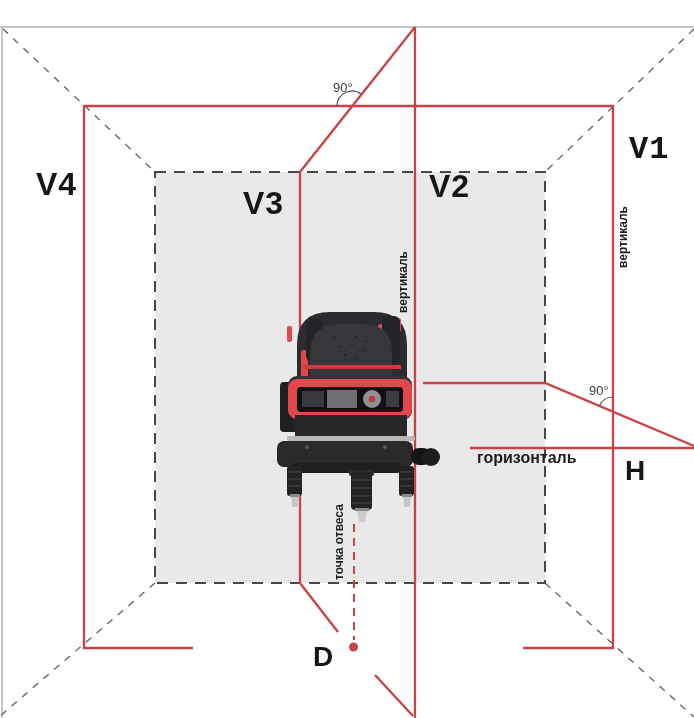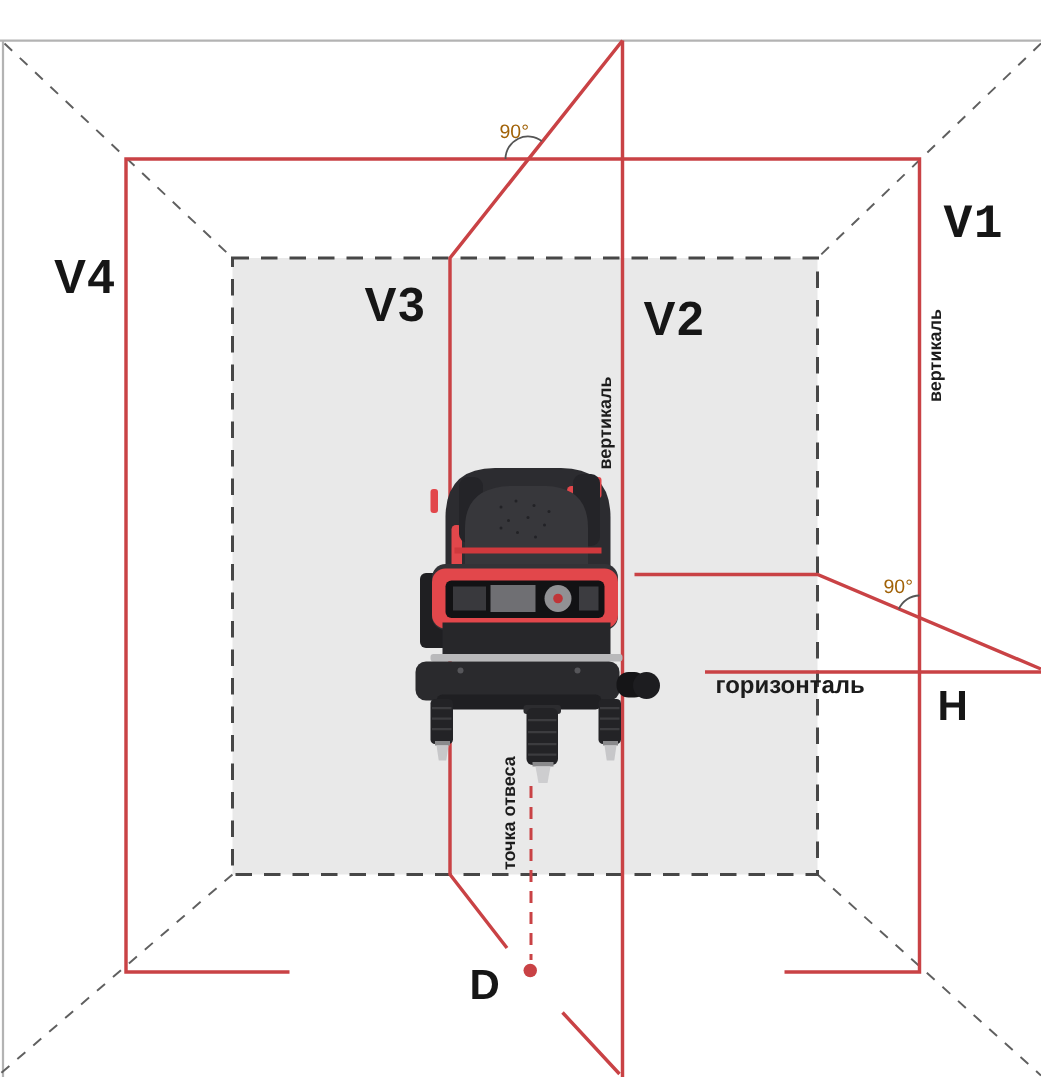--- a/index.html
+++ b/index.html
@@ -8,21 +8,21 @@
     font-family:"Liberation Sans", sans-serif;background:#ffffff;
   }
   .stage svg{position:absolute;left:0;top:0;}
   .lbl{
     position:absolute;color:var(--ink,#161616);line-height:1;
     white-space:nowrap;user-select:none;
   }
   .lbl-big{font-size:32px;font-weight:700;letter-spacing:1px;}
   .lbl-big2{font-size:28px;font-weight:700;}
   .lbl-small{font-size:12px;font-weight:700;color:#1c1c1c;}
-  .lbl-angle{font-size:13px;font-weight:400;color:#a16207;text-align:right;}
+  .lbl-angle{font-size:13px;font-weight:400;color:#404040;text-align:right;}
   .rot{transform:rotate(-90deg);transform-origin:0 0;}
   
   .laser{stroke:var(--laser,#c94245);stroke-width:2.3;fill:none;}
   .laser-dashed{stroke:var(--laser,#c94245);stroke-width:2;fill:none;stroke-dasharray:8 6;}
   .walldash{fill:var(--wall,#e9e9e9);stroke:var(--dash,#474747);stroke-width:2;stroke-dasharray:11 8;}
   .roomdiag{stroke:#5f5f5f;stroke-width:1.3;fill:none;stroke-dasharray:7 7;}
   .frameline{stroke:var(--frame,#b3b3b3);stroke-width:1.5;fill:none;}
   .anglearc{stroke:#555555;stroke-width:1.2;fill:none;}
 </style>
 </head>
@@ -132,21 +132,21 @@
     </g>
 
     <g>
       <line class="laser-dashed" x1="354" y1="524" x2="354" y2="640"></line>
       <circle cx="353.5" cy="647" r="4.5" fill="var(--laser,#c94245)"></circle>
     </g>
   </svg>
 
   <div class="lbl lbl-big" style="left:36px;  top:136px;margin-top:32px;">V4</div>
   <div class="lbl lbl-big" style="left:243px; top:187px;">V3</div>
-  <div class="lbl lbl-big" style="left:429px; top:196px;">V2</div>
+  <div class="lbl lbl-big" style="left:429px; top:170px;">V2</div>
   <div class="lbl lbl-big" style="left:629px; top:134px;font-family:Liberation Mono, monospace;">V1</div>
   <div class="lbl lbl-big2" style="left:625px; top:457px;">H</div>
   <div class="lbl lbl-big2" style="left:313px; top:643px;">D</div>
 
   <div class="lbl lbl-angle" style="left:333px; top:81px;">90°</div>
   <div class="lbl lbl-angle" style="left:589px; top:384px;">90°</div>
 
   <div class="lbl lbl-small rot" style="left:397px; top:313px;">вертикаль</div>
   <div class="lbl lbl-small rot" style="left:617px; top:268px;">вертикаль</div>
   <div class="lbl lbl-small rot" style="left:333px; top:580px;">точка отвеса</div>

